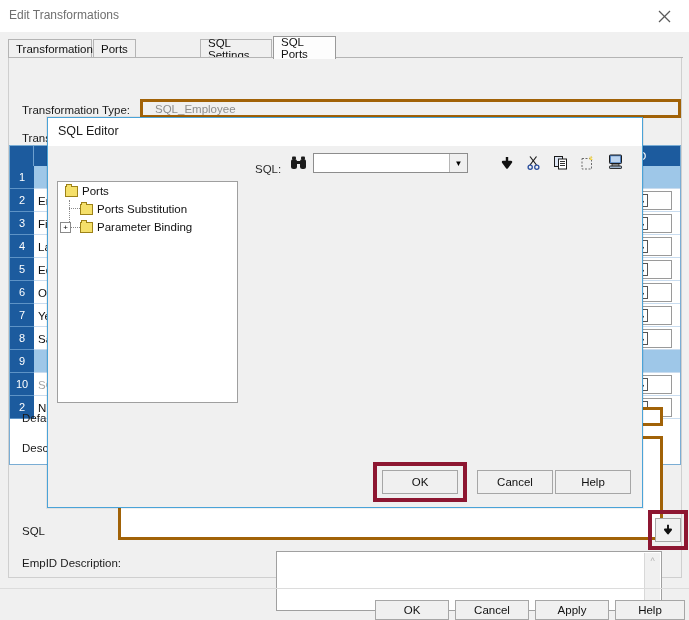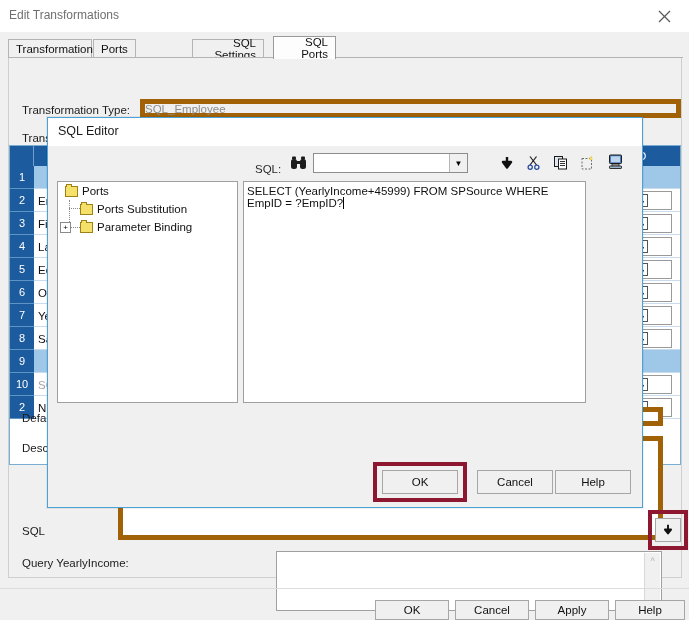--- a/index.html
+++ b/index.html
@@ -30,21 +30,21 @@
     color: #5a5a5a; font-size: 16px; line-height: 1;
   }
 
   .win-body {
     position: absolute; left: 0; top: 32px; width: 689px; height: 588px;
     background: #f0f0f0;
   }
 
   
   .tabstrip {
-    position: absolute; left: 8px; top: 4px; width: 675px; height: 22px; text-align: right;
+    position: absolute; left: 8px; top: 4px; width: 675px; height: 22px;
   }
   .tab {
     position: absolute; top: 3px; height: 19px;
     background: #f0f0f0;
     border: 1px solid #b4b4b4;
     border-bottom: none;
     display: flex; align-items: center;
     padding: 0 7px;
     font-size: 11.5px; color: #111;
     box-sizing: border-box;
@@ -67,25 +67,25 @@
     background: #f0f0f0;
     border: 1px solid #cfcfcf; border-top: none;
     box-sizing: border-box;
   }
 
   .field-label {
     position: absolute; font-size: 11.5px; color: #1b1b1b;
   }
   .textbox {
     position: absolute; background: #f0f0f0;
-    border: 5px solid #a16207;
+    border: 3px solid #a16207;
     box-sizing: border-box;
     font-size: 11.5px;
     display: flex; align-items: center;
-    padding-left: 0;
+    padding-left: 12px;
     color: #8d8d8d;
   }
   .textbox.enabled { background: #ffffff; color: #111; }
 
   
   .outer-icons { position: absolute; left: 394px; top: 93px; width: 120px; height: 20px; }
   .oicon { position: absolute; top: 0; width: 20px; height: 18px; }
 
   
   .grid {
@@ -256,21 +256,21 @@
       </svg>
     </div>
   </div>
 
   <div class="win-body">
 
     <div class="tabstrip">
       <div class="tab" style="left:0px;width:84px;">Transformation</div>
       <div class="tab" style="left:85px;width:43px;">Ports</div>
       <div class="tab" style="left:129px;width:62px;margin-top:32px;">Properties</div>
-      <div class="tab" style="left:184px;width:72px;">SQL Settings</div>
+      <div class="tab" style="left:192px;width:72px;">SQL Settings</div>
       <div class="tab active" style="left:265px;width:63px;">SQL Ports</div>
     </div>
     <div class="tabs-underline"></div>
 
     <div class="panel"></div>
 
     <div class="field-label" style="left:22px; top:72px;">Transformation Type:</div>
     <div class="textbox" style="left:140px; top:67px; width:541px; height:19px;">SQL_Employee</div>
 
     <div class="field-label" style="left:22px; top:100px;">Transformation Type:</div>
@@ -392,21 +392,21 @@
     <div class="lowlabel" style="left:22px; top:493px;">SQL</div>
     <div class="textbox enabled" style="left:118px; top:404px; width:545px; height:104px;"></div>
 
     <div class="btn" style="left:655px; top:486px; width:26px; height:24px;">
       <svg width="14" height="14" viewBox="0 0 16 16">
         <path d="M8 2 L8 10 M4.5 7.5 L8 12 L11.5 7.5 Z" fill="#111" stroke="#111" stroke-width="2.2" stroke-linejoin="round"></path>
       </svg>
     </div>
     <div class="hl-box" style="left:648px; top:478px; width:40px; height:40px;"></div>
 
-    <div class="lowlabel" style="left:22px; top:525px;">Query YearlyIncome:</div>
+    <div class="lowlabel" style="left:22px; top:525px;">EmpID Description:</div>
     <div class="qd-box">
       <div class="qd-scroll">
         <div class="qd-arrow" style="top:3px;">^</div>
         <div class="qd-arrow" style="bottom:3px;">˅</div>
       </div>
     </div>
 
     <div class="sep-line" style="top:556px; left:0;"></div>
   </div>
 
@@ -491,21 +491,20 @@
       <span>Ports Substitution</span>
     </div>
 
     <div class="expander" style="left:2px; top:40px;">+</div>
     <div class="tnode" style="left:22px; top:39px;">
       <span class="folder"></span>
       <span>Parameter Binding</span>
     </div>
   </div>
 
-  <div class="sqlarea"><span>SELECT (YearlyIncome+45999) FROM SPSource WHERE EmpID = ?EmpID?</span><span class="caret"></span></div>
 
 
   <div class="btn" style="left:382px; top:470px; width:76px; height:24px;">OK</div>
   <div class="hl-box" style="left:373px; top:462px; width:94px; height:40px;"></div>
   <div class="btn" style="left:477px; top:470px; width:76px; height:24px;">Cancel</div>
   <div class="btn" style="left:555px; top:470px; width:76px; height:24px;">Help</div>
 
 </div>
 
 </body></html>

